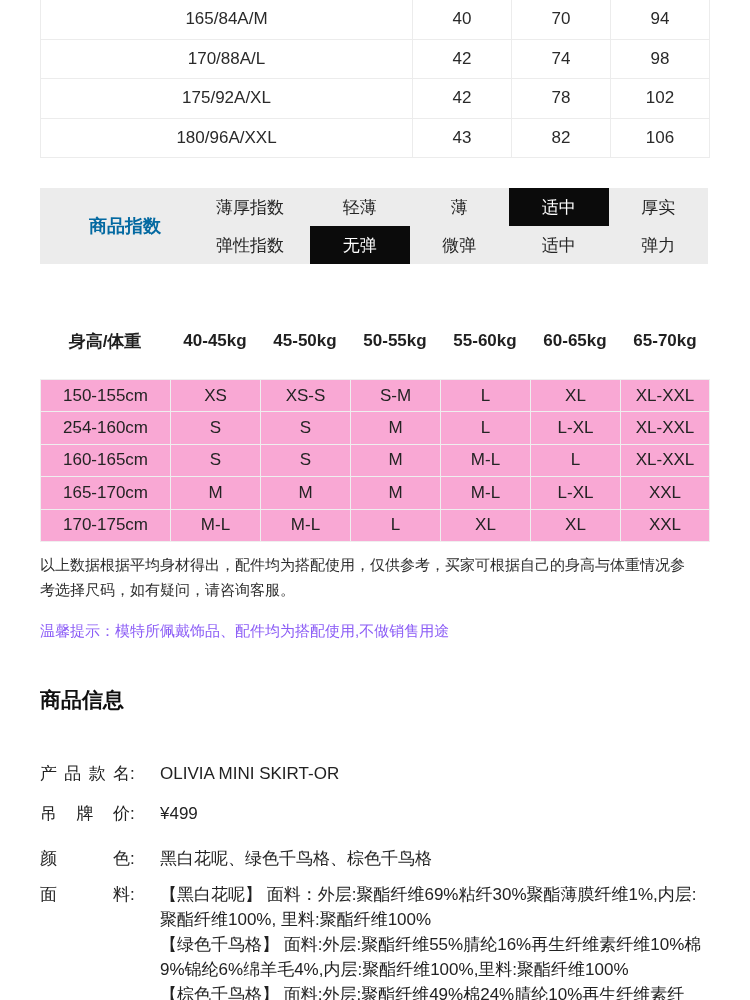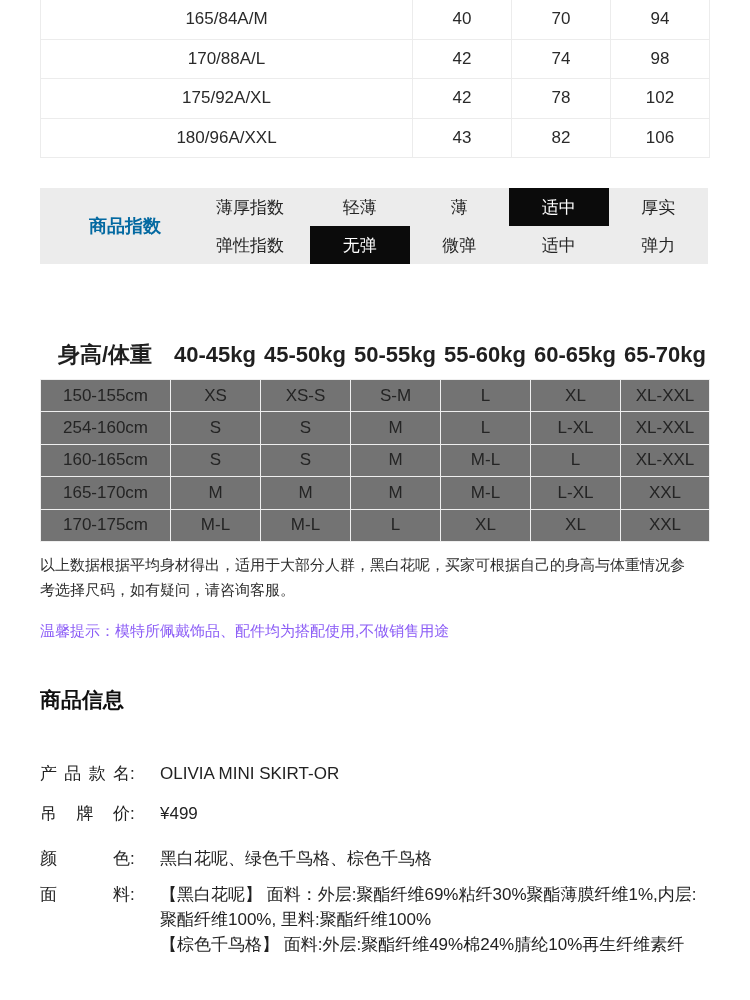--- a/index.html
+++ b/index.html
@@ -50,34 +50,33 @@
     font-size:17px;
   }
   .index-opt.selected{background:#0b0b0b;color:#ffffff;}
 
   
   .matrix-header{
     position:absolute;left:40px;top:328px;
     width:670px;height:26px;
     display:grid;grid-template-columns:130px repeat(6,90px);
     align-items:center;
-    font-size:22px;font-weight:bold;color:#1f1f1f;
+    font-size:17px;font-weight:bold;color:#1f1f1f;
     text-align:center;
-    margin-top:12px;
   }
   .size-matrix{
     position:absolute;left:40px;top:379px;
     width:670px;border-collapse:collapse;table-layout:fixed;
   }
   .size-matrix td{
     border:1px solid #efefef;
     height:29.4px;
     text-align:center;vertical-align:middle;
     font-size:17px;color:#242424;
-    background:#737373;
+    background:#f9a8d4;
   }
 
   
   .disclaimer{
     position:absolute;left:40px;top:552px;width:655px;
     font-size:15px;line-height:25px;color:#2d2d2d;margin:0;
   }
   .tip{
     position:absolute;left:40px;top:622px;width:655px;
     font-size:15px;color:#8b5cf6;margin:0;
@@ -222,21 +221,21 @@
       <td>M-L</td>
       <td>M-L</td>
       <td>L</td>
       <td>XL</td>
       <td>XL</td>
       <td>XXL</td>
     </tr>
   </tbody>
 </table>
 
-<p class="disclaimer">以上数据根据平均身材得出，适用于大部分人群，黑白花呢，买家可根据自己的身高与体重情况参考选择尺码，如有疑问，请咨询客服。</p>
+<p class="disclaimer">以上数据根据平均身材得出，配件均为搭配使用，仅供参考，买家可根据自己的身高与体重情况参考选择尺码，如有疑问，请咨询客服。</p>
 <p class="tip">温馨提示：模特所佩戴饰品、配件均为搭配使用,不做销售用途</p>
 
 <h2 class="section-heading">商品信息</h2>
 
 <div class="product-info">
   <div class="info-row row-name">
     <div class="info-label"><span class="jl">产品款名</span><span>:</span></div>
     <div class="info-value">OLIVIA MINI SKIRT-OR</div>
   </div>
   <div class="info-row row-price">
@@ -244,16 +243,17 @@
     <div class="info-value">¥499</div>
   </div>
   <div class="info-row row-color">
     <div class="info-label"><span class="jl">颜色</span><span>:</span></div>
     <div class="info-value">黑白花呢、绿色千鸟格、棕色千鸟格</div>
   </div>
   <div class="info-row row-fabric">
     <div class="info-label"><span class="jl">面料</span><span>:</span></div>
     <div class="info-value">
       <p>【黑白花呢】 面料：外层:聚酯纤维69%粘纤30%聚酯薄膜纤维1%,内层:聚酯纤维100%, 里料:聚酯纤维100%</p>
+      <p>【绿色千鸟格】 面料:外层:聚酯纤维55%腈纶16%再生纤维素纤维10%棉9%锦纶6%绵羊毛4%,内层:聚酯纤维100%,里料:聚酯纤维100%</p>
       <p>【棕色千鸟格】 面料:外层:聚酯纤维49%棉24%腈纶10%再生纤维素纤</p>
     </div>
   </div>
 </div>
 
 </body></html>

